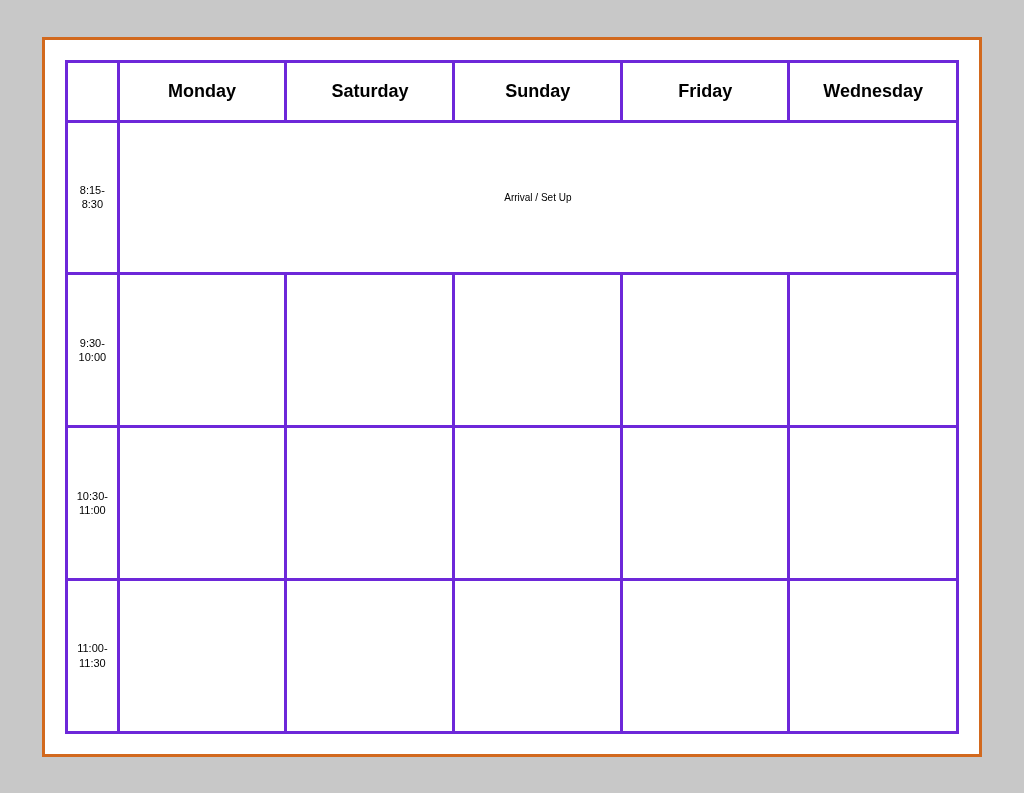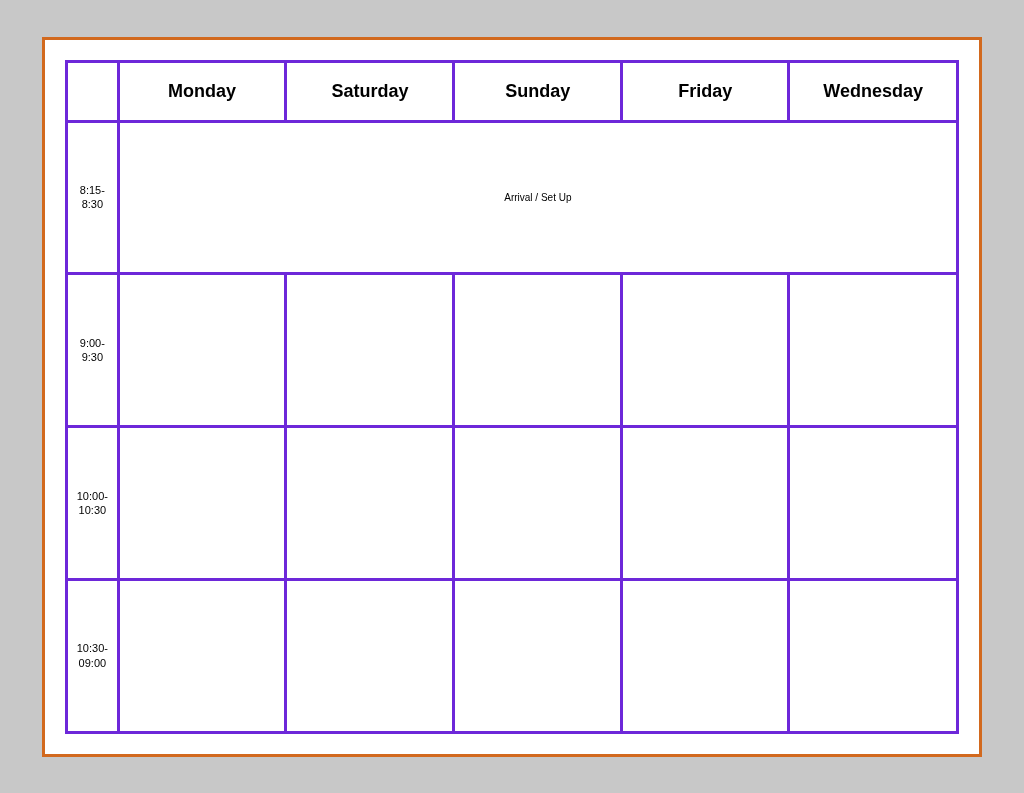--- a/index.html
+++ b/index.html
@@ -99,46 +99,46 @@
     </thead>
     <tbody>
 
       <tr class="arrival-row">
         <td class="time-cell">8:15-
 8:30</td>
         <td class="arrival-cell" colspan="5">Arrival / Set Up</td>
       </tr>
 
 
+
       <tr>
-        <td class="time-cell">9:00-
-9:30</td>
+        <td class="time-cell">9:30-
+10:00</td>
         <td class="content-cell"></td>
         <td class="content-cell"></td>
         <td class="content-cell"></td>
         <td class="content-cell"></td>
         <td class="content-cell"></td>
       </tr>
 
 
       <tr>
-        <td class="time-cell">10:00-
-10:30</td>
+        <td class="time-cell">10:30-
+11:00</td>
         <td class="content-cell"></td>
         <td class="content-cell"></td>
         <td class="content-cell"></td>
         <td class="content-cell"></td>
         <td class="content-cell"></td>
       </tr>
 
       <tr>
-        <td class="time-cell">10:30-
-09:00</td>
+        <td class="time-cell">11:00-
+11:30</td>
         <td class="content-cell"></td>
         <td class="content-cell"></td>
         <td class="content-cell"></td>
         <td class="content-cell"></td>
         <td class="content-cell"></td>
       </tr>
-
     </tbody>
   </table>
 </div>
 
 </body></html>

